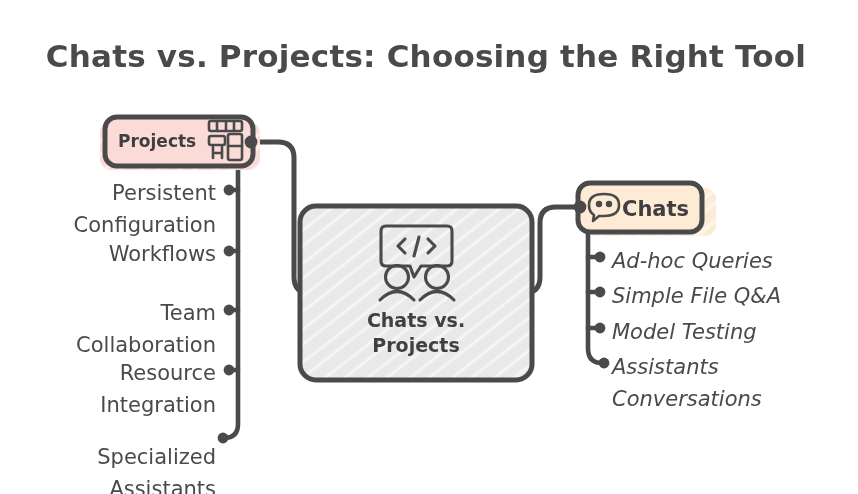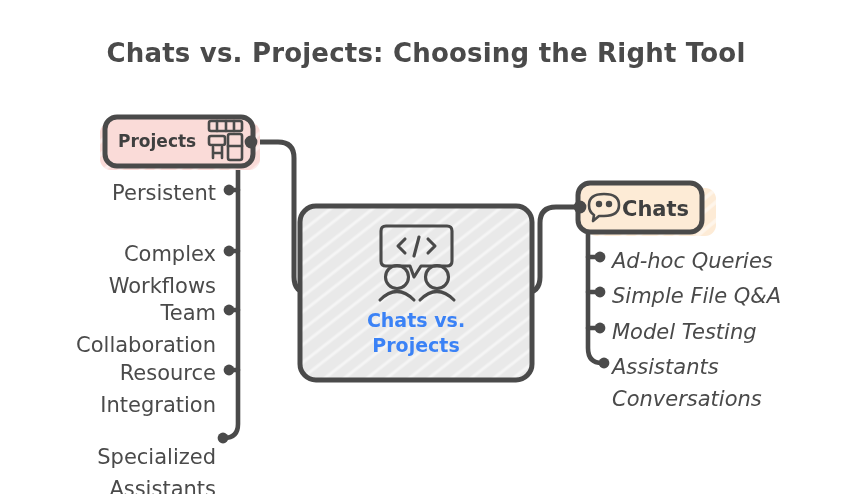--- a/index.html
+++ b/index.html
@@ -7,34 +7,34 @@
     width:858px;height:494px;background:#ffffff;
     font-family:"DejaVu Sans", sans-serif;
     overflow:hidden;position:relative;
   }
   #stage{position:absolute;inset:0;width:858px;height:494px;}
   svg.layer{position:absolute;left:0;top:0;width:858px;height:494px;overflow:visible;}
 
   .title{
     position:absolute;left:0;top:38px;width:852px;text-align:center;
     font-family:"DejaVu Sans", sans-serif;
-    font-size:26px;font-weight:bold;color:#4a4a4a;letter-spacing:.2px;
+    font-size:31px;font-weight:bold;color:#4a4a4a;letter-spacing:.2px;
   }
 
   
   .node-label{
     position:absolute;font-weight:bold;color:#3f3f3f;
     font-family:"DejaVu Sans", sans-serif;white-space:nowrap;
   }
   #projects-label{left:118px;top:131px;font-size:17px;}
   #chats-label{left:622px;top:197px;font-size:21px;}
 
   .center-label{
     position:absolute;left:300px;top:308px;width:232px;text-align:center;
-    font-size:19px;font-weight:bold;color:#3b82f6;line-height:1.33;
+    font-size:19px;font-weight:bold;color:#404040;line-height:1.33;
     font-family:"DejaVu Sans", sans-serif;
   }
 
   
   .leaf{
     position:absolute;color:#4a4a4a;font-size:21px;line-height:1.52;
     font-family:"DejaVu Sans", sans-serif;
   }
   .leaf.left{text-align:right;right:642px;width:180px;}
   .leaf.right{text-align:left;left:612px;width:200px;font-style:italic;}
@@ -153,23 +153,23 @@
   <div class="node-label" id="projects-label">Projects</div>
   <div class="node-label" id="chats-label">Chats</div>
 
   <div class="center-label">
     <div>Chats vs.</div>
     <div>Projects</div>
   </div>
 
   <div class="leaf left" style="top:178px">
     <div>Persistent</div>
+    <div>Configuration</div>
   </div>
   <div class="leaf left" style="top:239px">
-    <div>Complex</div>
     <div>Workflows</div>
   </div>
   <div class="leaf left" style="top:358px">
     <div>Resource</div>
     <div>Integration</div>
   </div>
   <div class="leaf left" style="top:298px">
     <div>Team</div>
     <div>Collaboration</div>
   </div>

